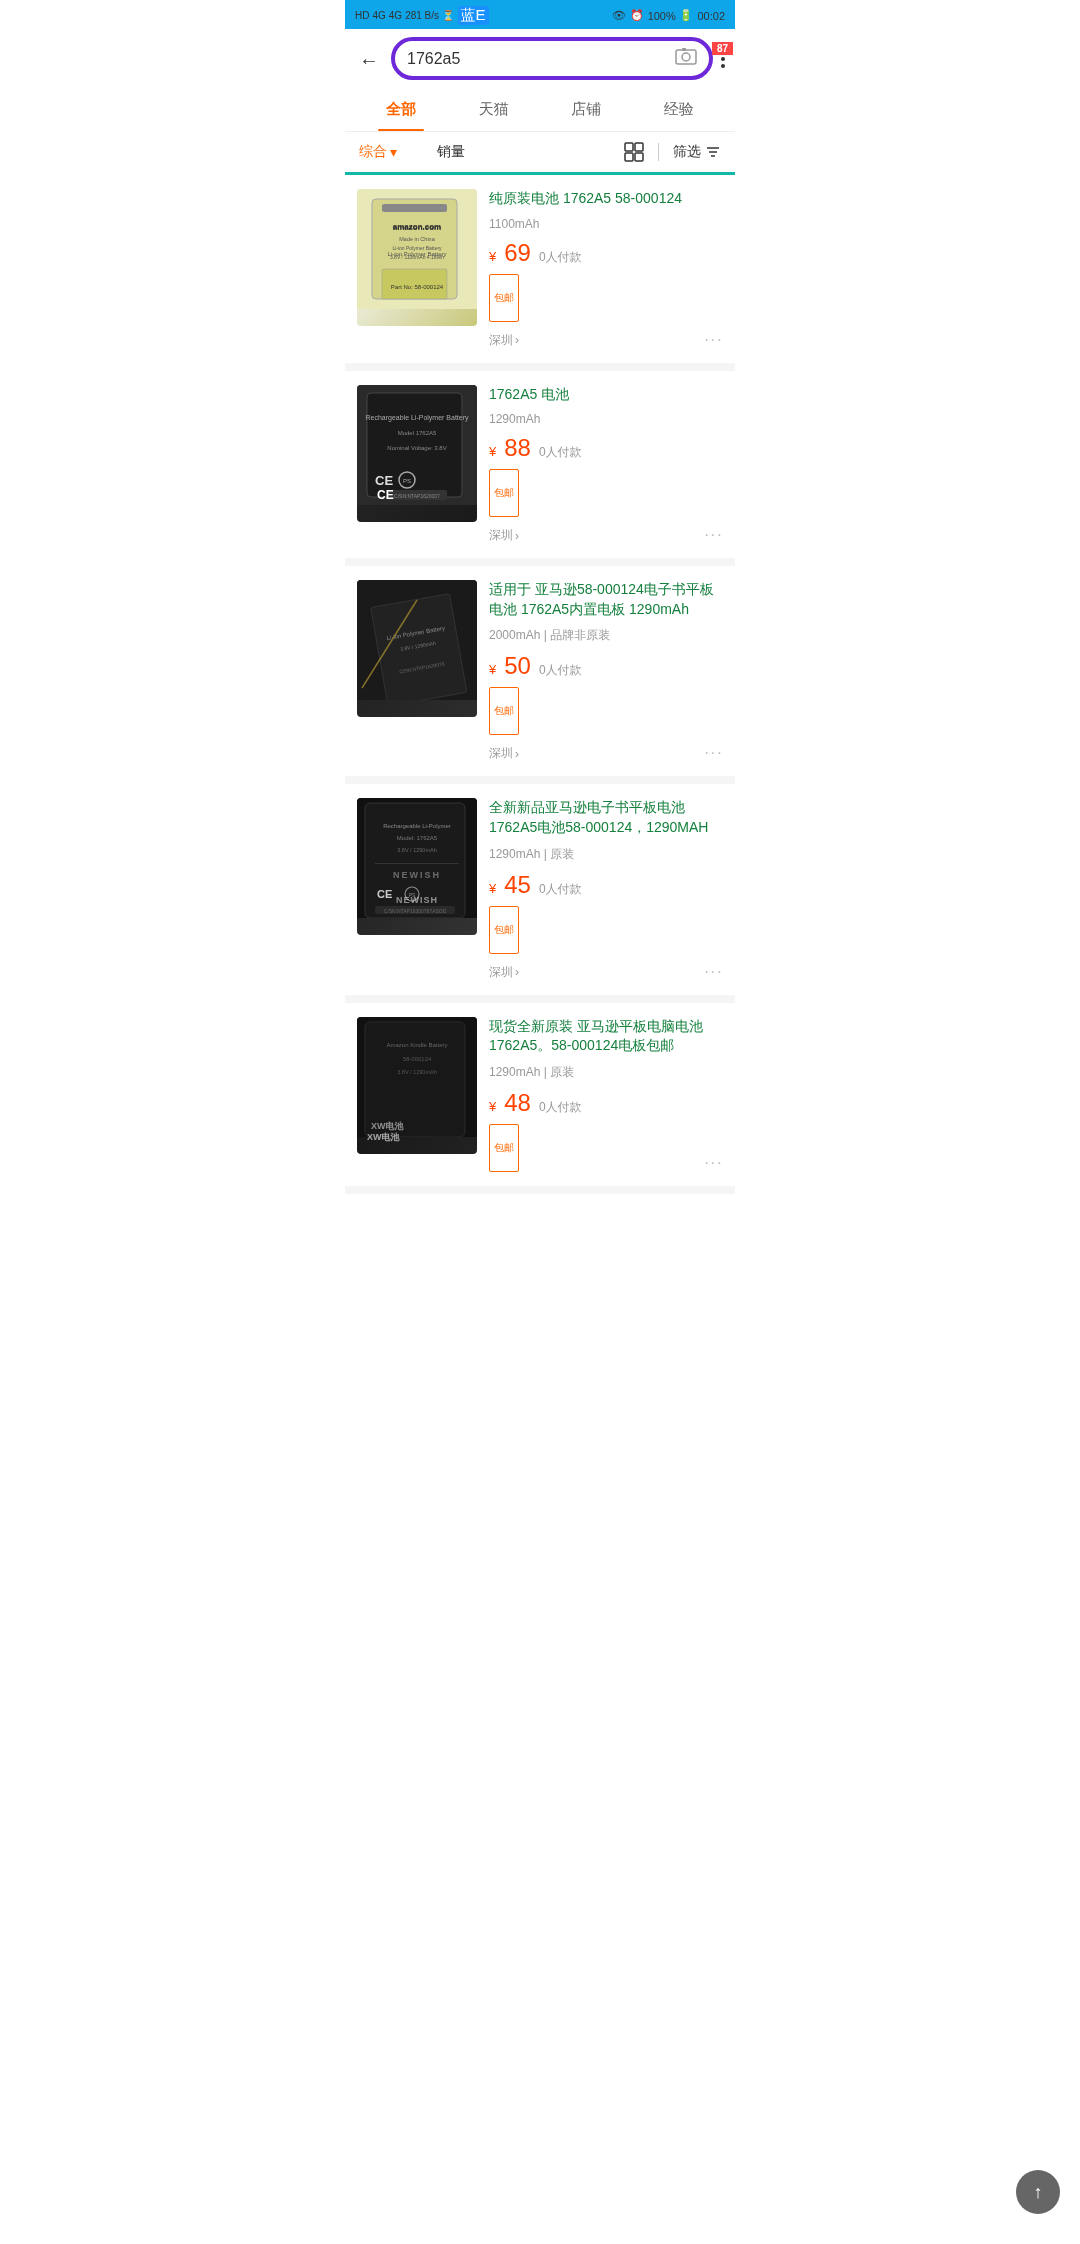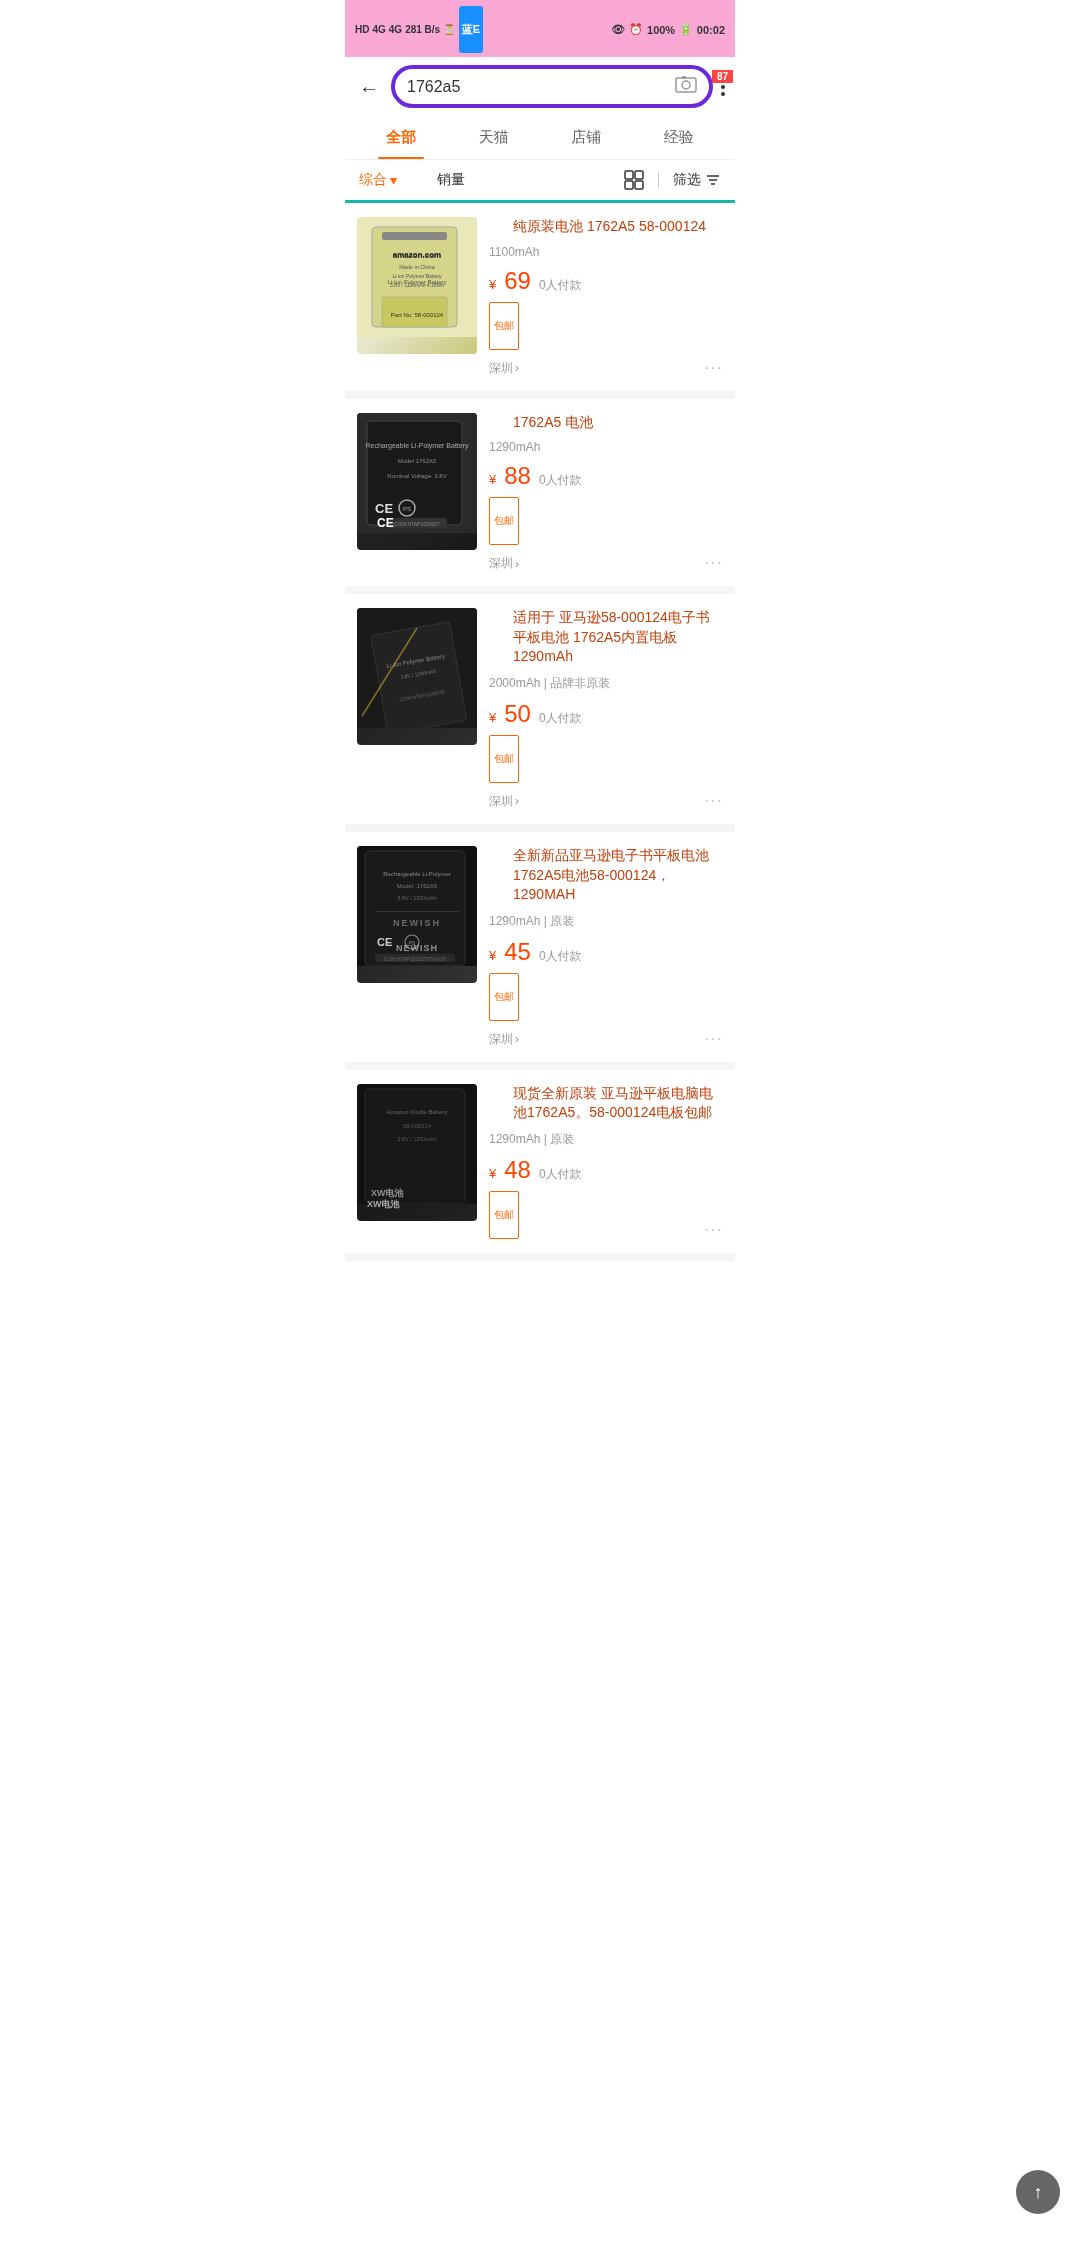--- a/index.html
+++ b/index.html
@@ -8,27 +8,27 @@
       font-family: -apple-system, "PingFang SC", "Helvetica Neue", Arial, sans-serif;
       background: #fff;
       width: 390px;
       margin: 0 auto;
       font-size: 14px;
       color: #333;
     }
 
     
     .status-bar {
-      background: #f9a8d4;
+      background: #0ea5e9;
       display: flex;
       justify-content: space-between;
       align-items: center;
       padding: 6px 10px 4px;
       font-size: 11px;
-      font-weight: 700;
+      font-weight: 400;
     }
     .status-left { display: flex; align-items: center; gap: 3px; font-size: 10px; }
     .status-right { display: flex; align-items: center; gap: 4px; font-size: 11px; }
 
     
     .search-bar {
       display: flex;
       align-items: center;
       padding: 8px 10px;
       gap: 8px;
@@ -255,24 +255,23 @@
 
     .product-info {
       flex: 1;
       display: flex;
       flex-direction: column;
       gap: 6px;
       position: relative;
     }
     .product-title {
       font-size: 14px;
-      color: #c2410c;
+      color: #15803d;
       line-height: 1.4;
       font-weight: 400;
-      margin-left: 24px;
     }
     .product-spec {
       font-size: 12px;
       color: #999;
       margin-top: 2px;
     }
     .product-price-row {
       display: flex;
       align-items: baseline;
       gap: 8px;
@@ -340,21 +339,21 @@
 </head>
 <body>
 
 <div class="status-bar">
   <div class="status-left">
     <span>HD</span>
     <span>4G</span>
     <span>4G</span>
     <span>281 B/s</span>
     <span>⏳</span>
-    <span style="background:#1890ff;color:#fff;border-radius:3px;padding:16px 3px;font-size:11px;">蓝E</span>
+    <span style="background:#1890ff;color:#fff;border-radius:3px;padding:0 3px;font-size:15px;">蓝E</span>
   </div>
   <div class="status-right">
     <span>👁</span>
     <span>⏰</span>
     <span>100%</span>
     <span>🔋</span>
     <span>00:02</span>
   </div>
 </div>
 

